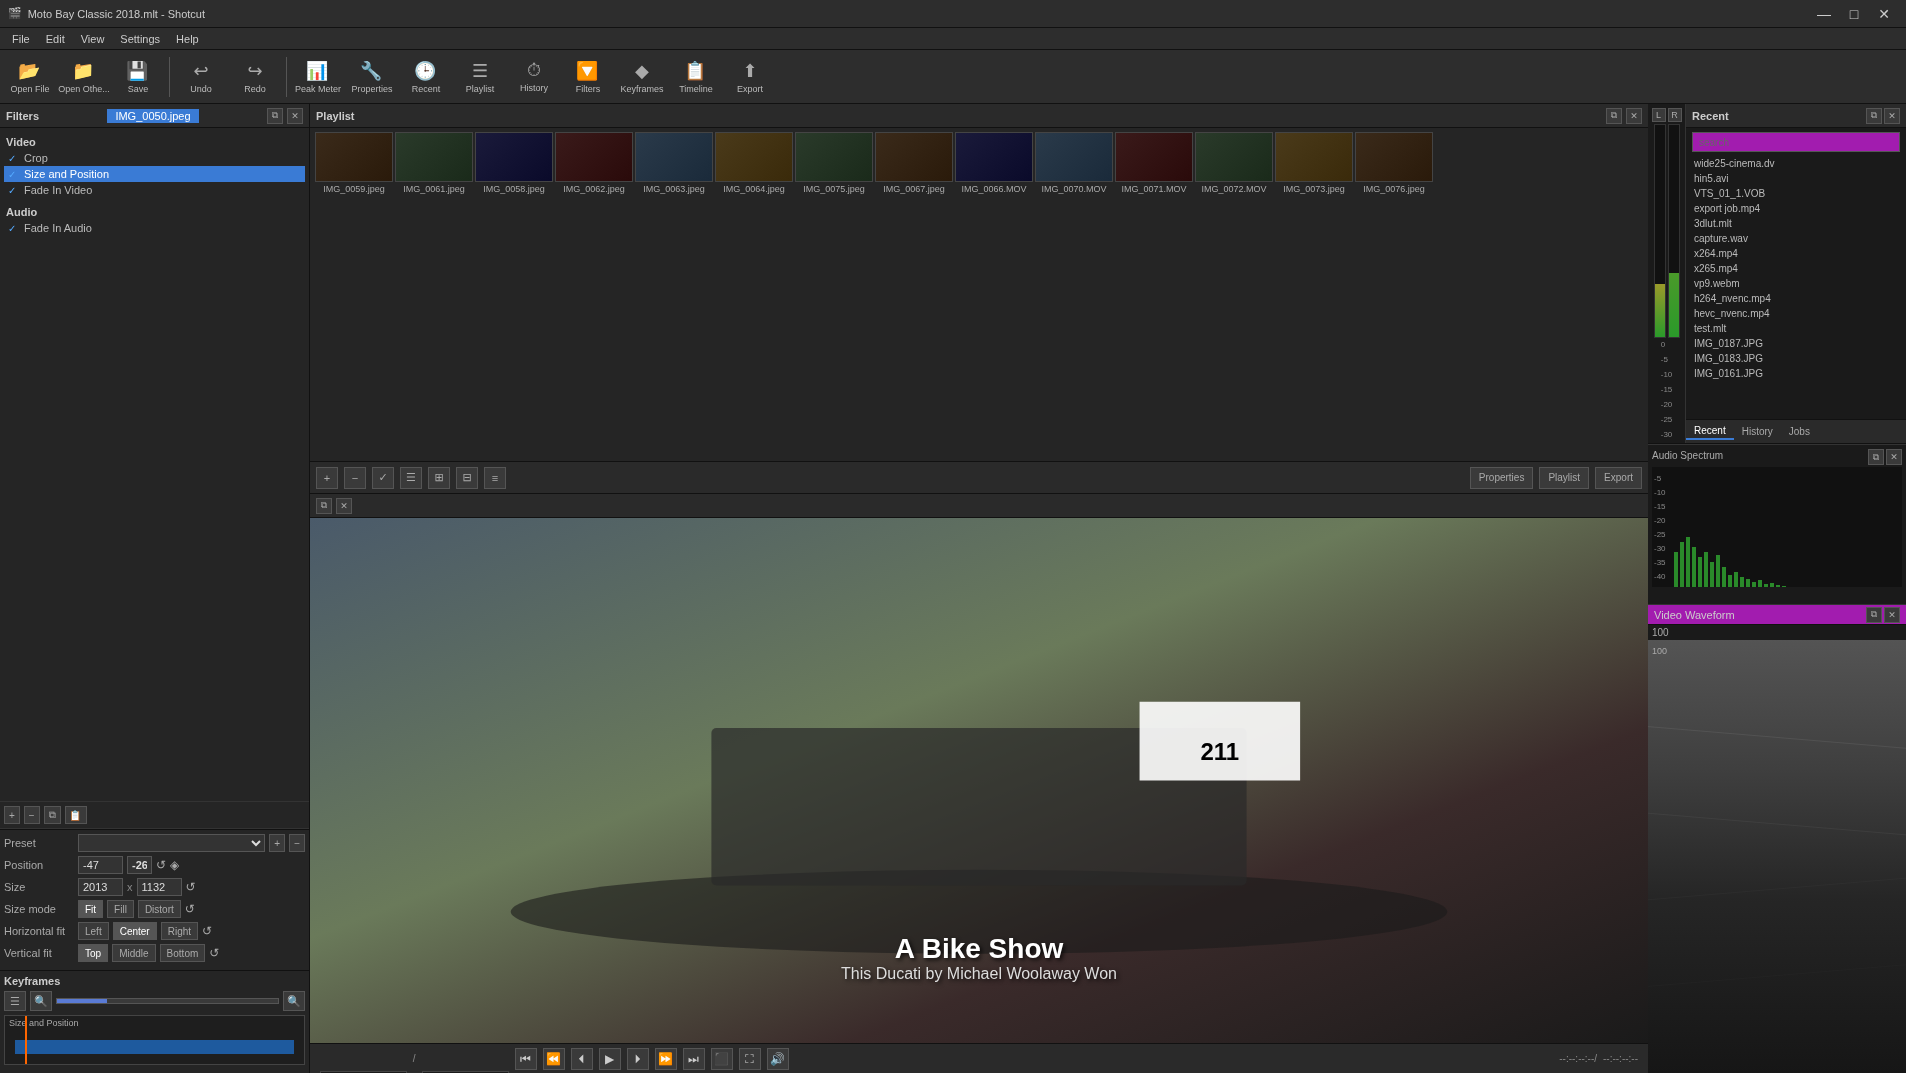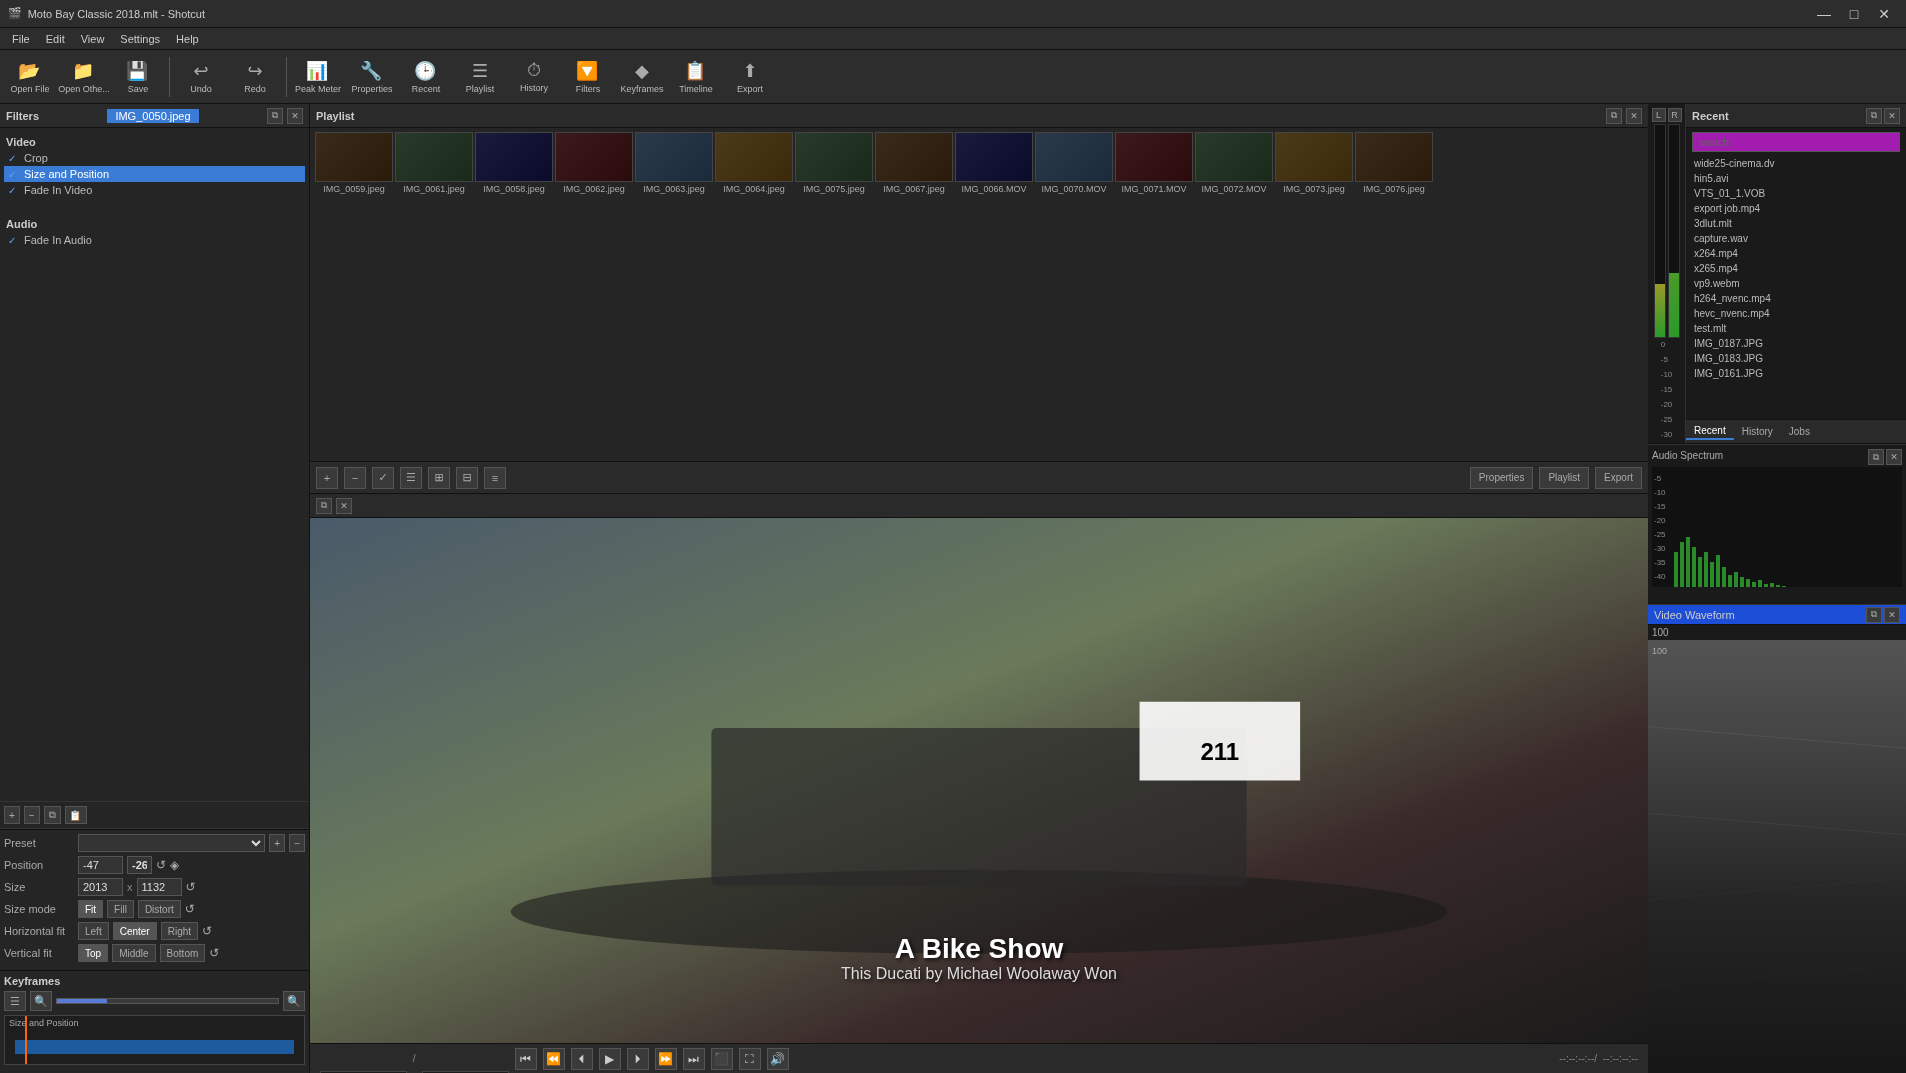--- a/index.html
+++ b/index.html
@@ -492,21 +492,21 @@
     }
 
     
     #video-waveform {
       height: 240px;
       background: #1a1a1a;
       border-top: 1px solid #333;
     }
     #video-waveform-header {
       height: 20px;
-      background: #1d4ed8;
+      background: #a21caf;
       display: flex;
       align-items: center;
       padding: 4px 6px;
       border-bottom: 1px solid #111;
       justify-content: space-between;
     }
     #waveform-display {
       height: 220px;
       background: #111;
       position: relative;
@@ -663,21 +663,21 @@
         <span>Crop</span>
       </div>
       <div class="filter-item selected">
         <span class="filter-check">✓</span>
         <span>Size and Position</span>
       </div>
       <div class="filter-item">
         <span class="filter-check">✓</span>
         <span>Fade In Video</span>
       </div>
-      <div class="filter-section-title" style="margin-top:16px;">Audio</div>
+      <div class="filter-section-title" style="margin-top:4px;">Audio</div>
       <div class="filter-item">
         <span class="filter-check">✓</span>
         <span>Fade In Audio</span>
       </div>
     </div>
 
     <div style="display:flex;gap:4px;padding:4px;border-top:1px solid #333;border-bottom:1px solid #333;">
       <button class="ctrl-btn-sm">+</button>
       <button class="ctrl-btn-sm">−</button>
       <button class="ctrl-btn-sm">⧉</button>

